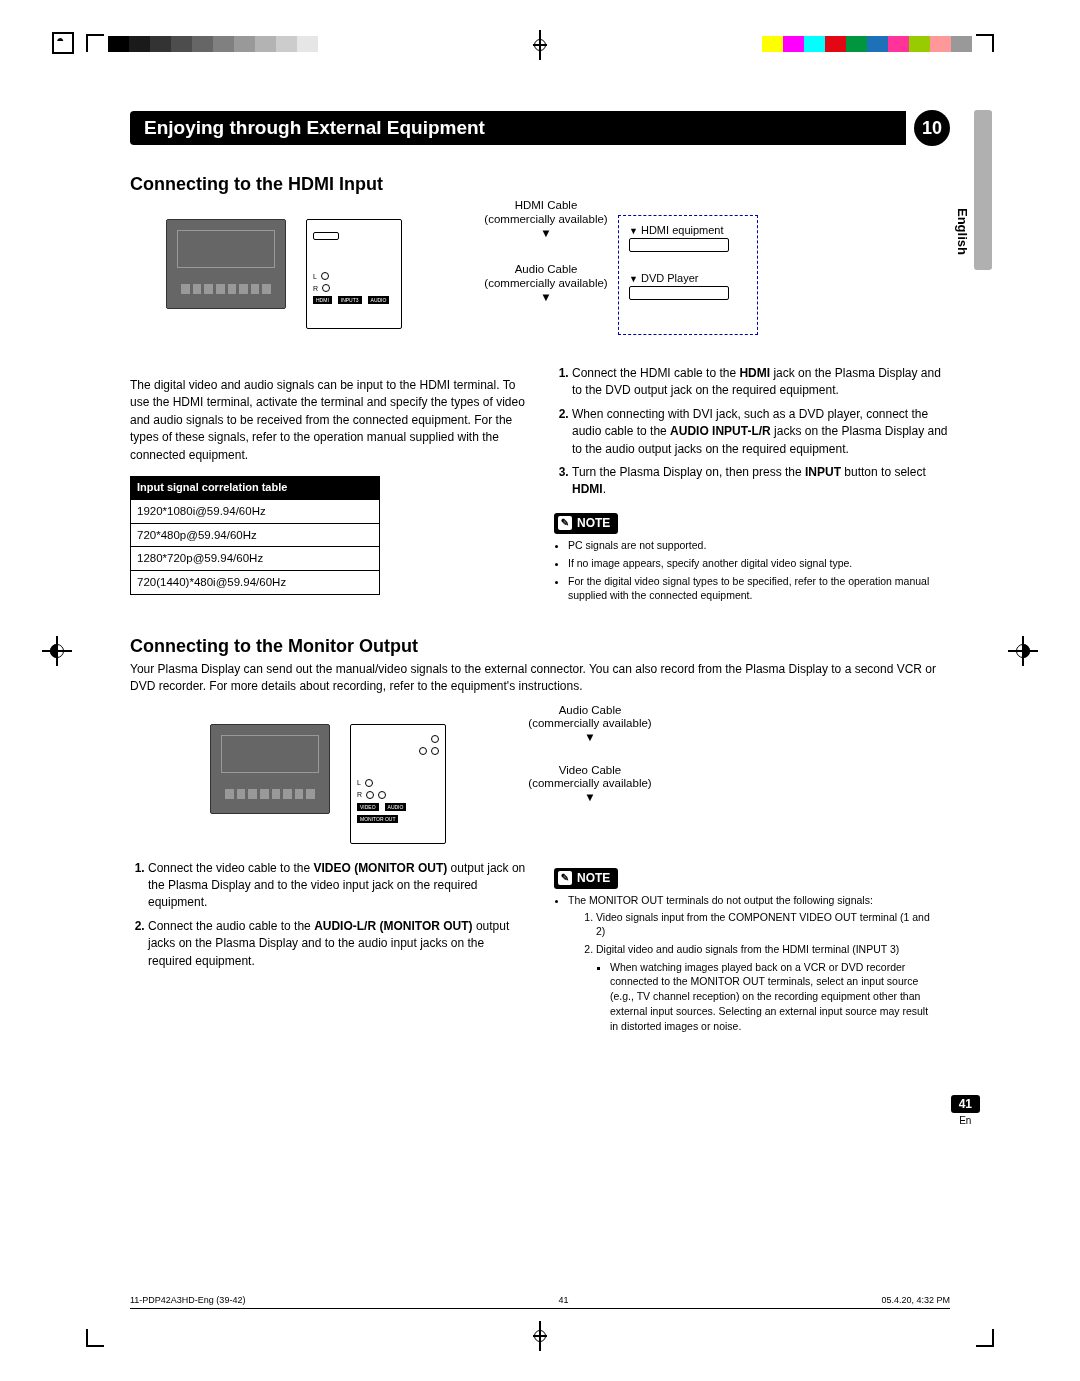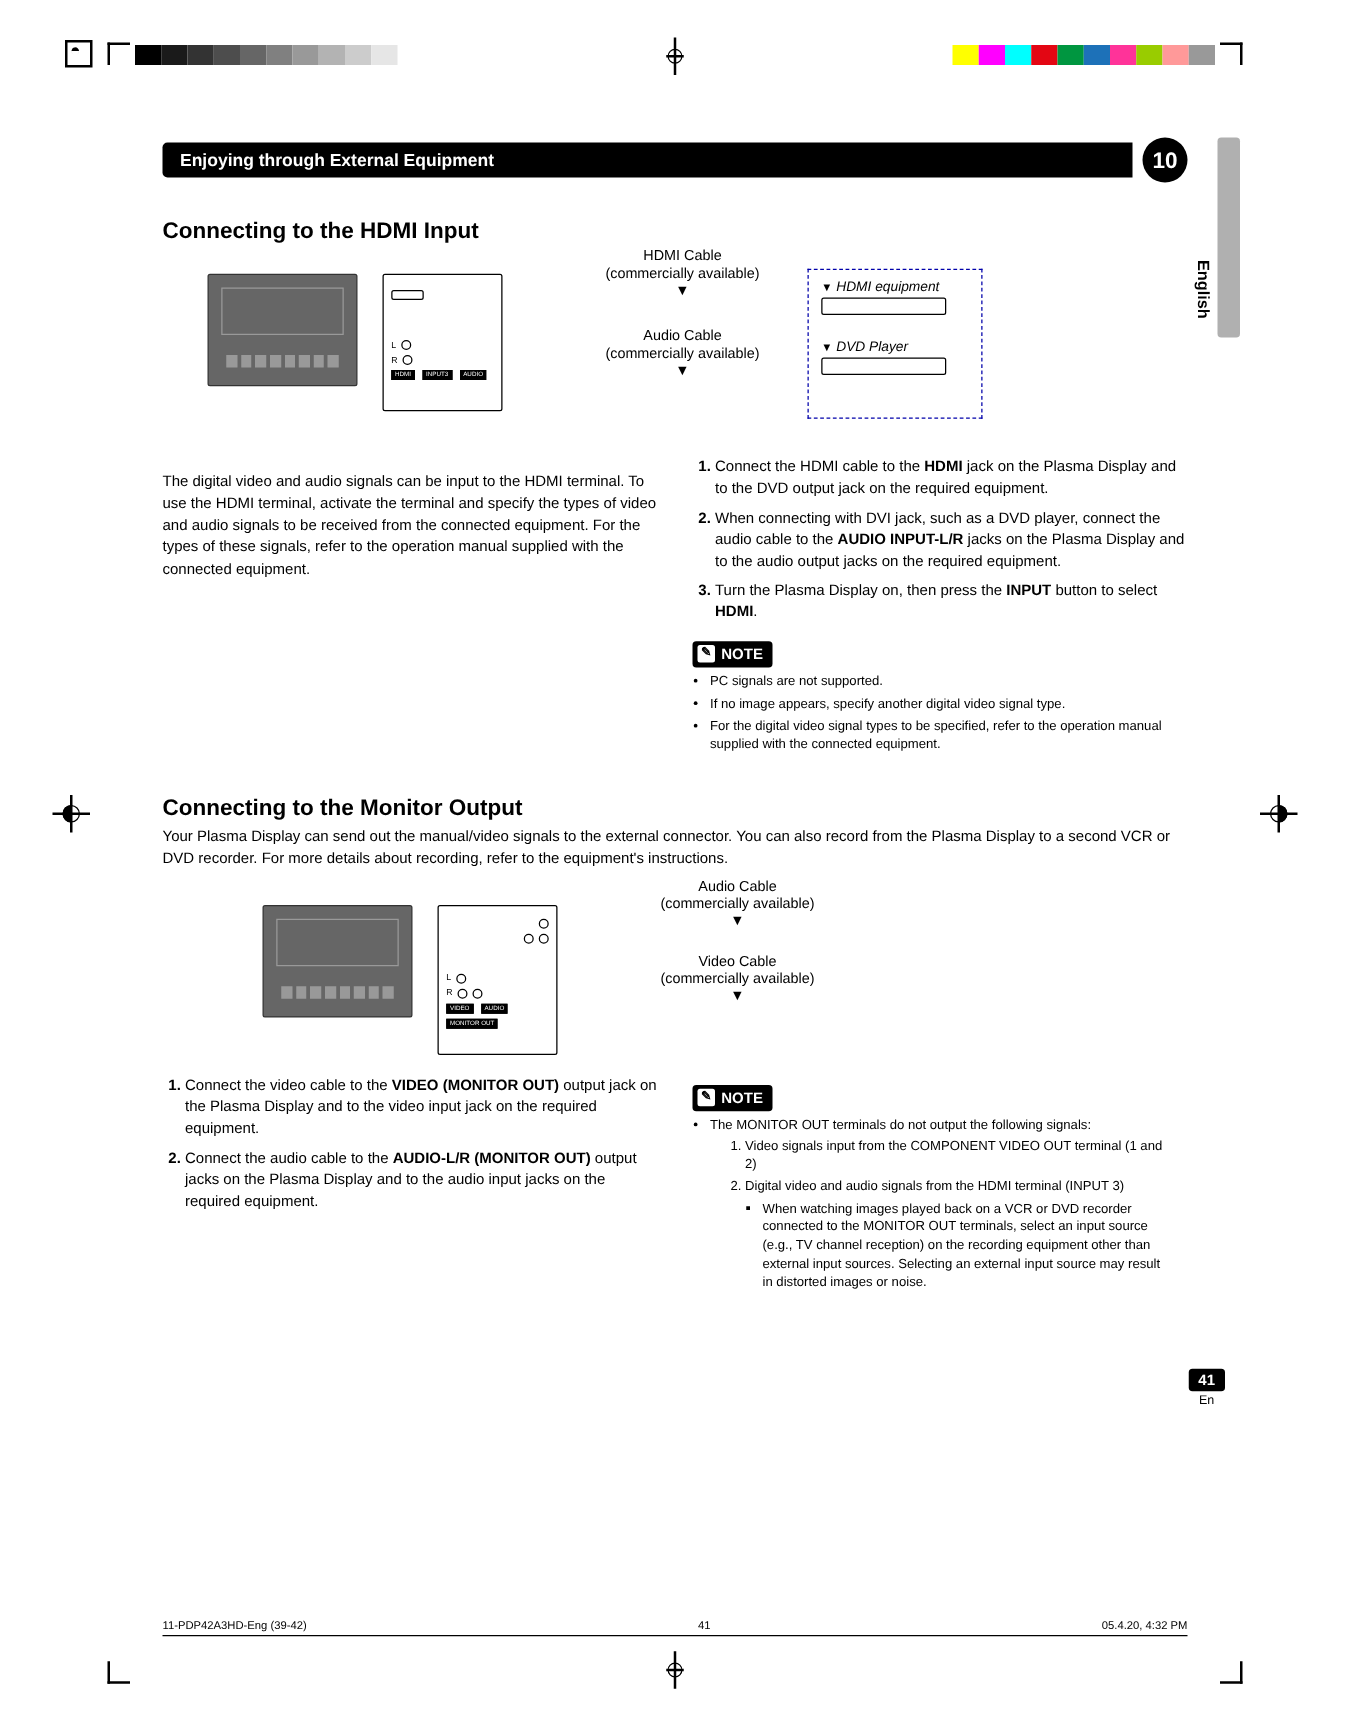--- a/index.html
+++ b/index.html
@@ -36,21 +36,21 @@
     display:flex;
     align-items:center;
     gap:8px;
     margin-bottom: 28px;
   }
   .chapter-bar .title {
     flex:1;
     background:#000;
     color:#fff;
     font-weight:bold;
-    font-size:14px;
+    font-size:19px;
     padding:6px 14px;
     border-radius:4px 0 0 4px;
   }
   .chapter-bar .circle {
     width:36px; height:36px; border-radius:50%;
     background:#000; color:#fff;
     display:flex; align-items:center; justify-content:center;
     font-weight:bold; font-size:18px;
   }
   .language-tab{
@@ -267,32 +267,39 @@
     <div class="cable-lbl" style="left:310px; top:0; width:140px;">
       <div>HDMI Cable</div>
       <div>(commercially available)</div>
       <div>▼</div>
     </div>
     <div class="cable-lbl" style="left:310px; top:64px; width:140px;">
       <div>Audio Cable</div>
       <div>(commercially available)</div>
       <div>▼</div>
     </div>
-    <div class="equip-box" style="left:480px; top:16px; height:120px; width:140px;font-style:italic;">
+    <div class="equip-box" style="left:452px; top:16px; height:120px; width:140px;">
       <div><span class="arrow">▼</span> <span>HDMI equipment</span></div>
       <div class="dev"></div>
       <div style="height:20px"></div>
       <div><span class="arrow">▼</span> <span>DVD Player</span></div>
       <div class="dev"></div>
     </div>
   </div>
 
   <div class="two-col">
     <div>
       <p>The digital video and audio signals can be input to the HDMI terminal. To use the HDMI terminal, activate the terminal and specify the types of video and audio signals to be received from the connected equipment. For the types of these signals, refer to the operation manual supplied with the connected equipment.</p>
+      <div class="sig-table">
+        <div class="hdr">Input signal correlation table</div>
+        <div class="row">1920*1080i@59.94/60Hz</div>
+        <div class="row">720*480p@59.94/60Hz</div>
+        <div class="row">1280*720p@59.94/60Hz</div>
+        <div class="row">720(1440)*480i@59.94/60Hz</div>
+      </div>
     </div>
     <div>
       <ol class="steps">
         <li>
           <span>Connect the HDMI cable to the </span><span class="bold">HDMI</span><span> jack on the Plasma Display and to the DVD output jack on the required equipment.</span>
         </li>
         <li>
           <span>When connecting with DVI jack, such as a DVD player, connect the audio cable to the </span><span class="bold">AUDIO INPUT-L/R</span><span> jacks on the Plasma Display and to the audio output jacks on the required equipment.</span>
         </li>
         <li>

